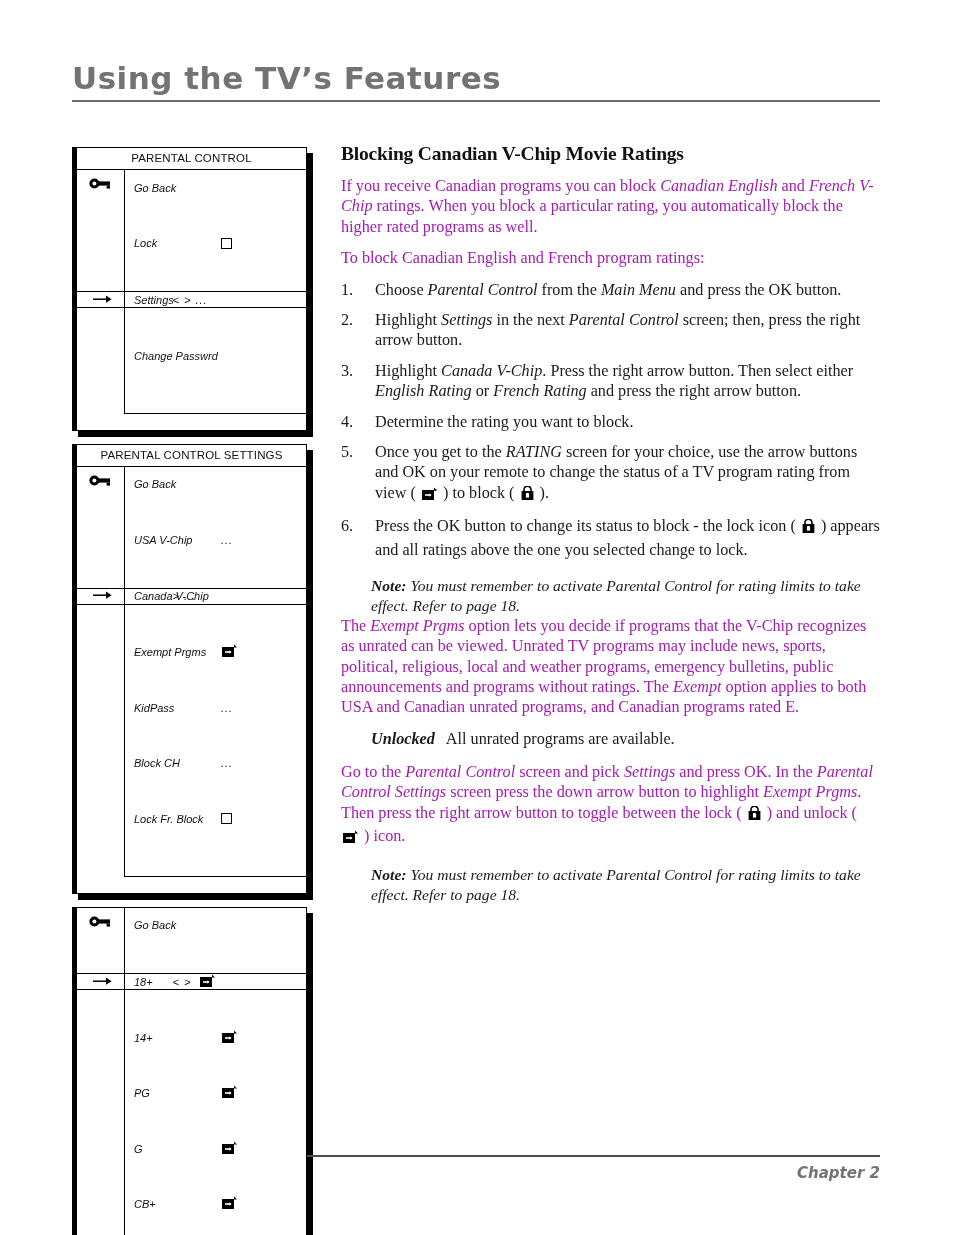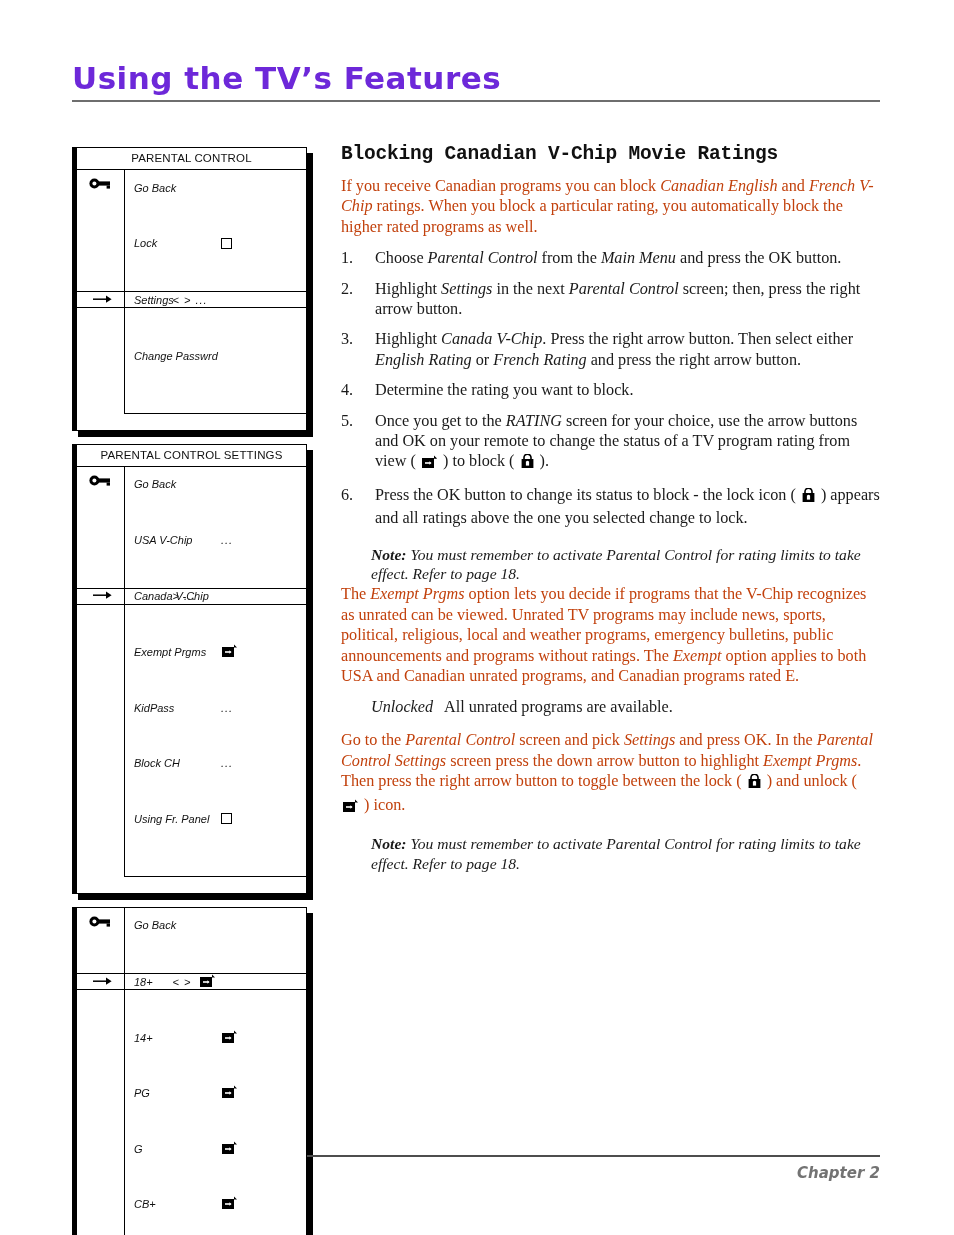--- a/index.html
+++ b/index.html
@@ -21,21 +21,21 @@
     position: absolute;
     left: 72px;
     top: 62px;
     width: 808px;
   }
   #page-title .title-text {
     font-family: "DejaVu Sans", sans-serif;
     font-weight: bold;
     font-size: 31px;
     letter-spacing: 0.5px;
-    color: #6d28d9;
+    color: #737373;
     line-height: 1.05;
   }
   #page-title .title-rule {
     margin-top: 5px;
     border-bottom: 2.5px solid #6e6e6e;
     width: 100%;
   }
 
   
   #menu-column {
@@ -155,33 +155,33 @@
   }
 
   
   #content-column {
     position: absolute;
     left: 341px;
     top: 143px;
     width: 539px;
   }
   h2.section-head {
-    font-family: Liberation Mono, monospace;
+    font-family: Liberation Serif, serif;
     font-weight: bold;
     font-size: 19.5px;
     color: #111;
     margin: 0 0 11px 0;
     letter-spacing: -0.2px;
   }
   h2.section-head.second { margin-top: 32px; }
   p.body {
     font-size: 16.2px;
     line-height: 1.26;
     margin: 0 0 11px 0;
-    color: #c2410c;
+    color: #a21caf;
   }
   ol.steps {
     list-style: none;
     margin: 0;
     padding: 0;
   }
   ol.steps > li {
     position: relative;
     padding-left: 34px;
     margin-bottom: 10px;
@@ -204,21 +204,21 @@
   .note .note-label { font-weight: bold; font-style: italic; }
   .deflist { margin: 4px 0 12px 0; }
   .defrow {
     position: relative;
     padding-left: 30px;
     font-size: 16.2px;
     line-height: 1.3;
     margin-bottom: 10px;
   }
   .defrow .term {
-    font-weight: normal;
+    font-weight: bold;
     font-style: italic;
   }
   .defrow .desc { margin-left: 11px; }
   i, .ital { font-style: italic; }
 
   
   #page-footer {
     position: absolute;
     left: 72px;
     top: 1155px;
@@ -351,21 +351,21 @@
                 <span class="dots">...</span>
               </span>
             </div>
             <div class="menu-row">
               <span class="label">Block CH</span>
               <span class="value">
                 <span class="dots">...</span>
               </span>
             </div>
             <div class="menu-row">
-              <span class="label">Using Fr. Panel</span>
+              <span class="label">Lock Fr. Block</span>
               <span class="value">
                 <span class="checkbox-glyph"></span>
               </span>
             </div>
             <div class="menu-row spacer"></div>
           </div>
         </div>
       </div>
     </div>
     <div class="tv-menu">
@@ -549,20 +549,21 @@
   </div>
 
 <div id="content-column">
 
   <h2 class="section-head">Blocking Canadian V-Chip Movie Ratings</h2>
 
   <p class="body">
     <span>If you receive Canadian programs you can block </span><i class="ital">Canadian English</i><span> and </span><i class="ital">French V-Chip</i><span> ratings. When you block a particular rating, you automatically block the higher rated programs as well.</span>
   </p>
 
+  <p class="body">To block Canadian English and French program ratings:</p>
 
   <ol class="steps">
     <li>
       <span class="num">1.</span><span>Choose </span><i class="ital">Parental Control</i><span> from the </span><i class="ital">Main Menu</i><span> and press the OK button.</span>
     </li>
     <li>
       <span class="num">2.</span><span>Highlight </span><i class="ital">Settings</i><span> in the next </span><i class="ital">Parental Control</i><span> screen; then, press the right arrow button.</span>
     </li>
     <li>
       <span class="num">3.</span><span>Highlight </span><i class="ital">Canada V-Chip</i><span>. Press the right arrow button. Then select either </span><i class="ital">English Rating</i><span> or </span><i class="ital">French Rating</i><span> and press the right arrow button.</span>

